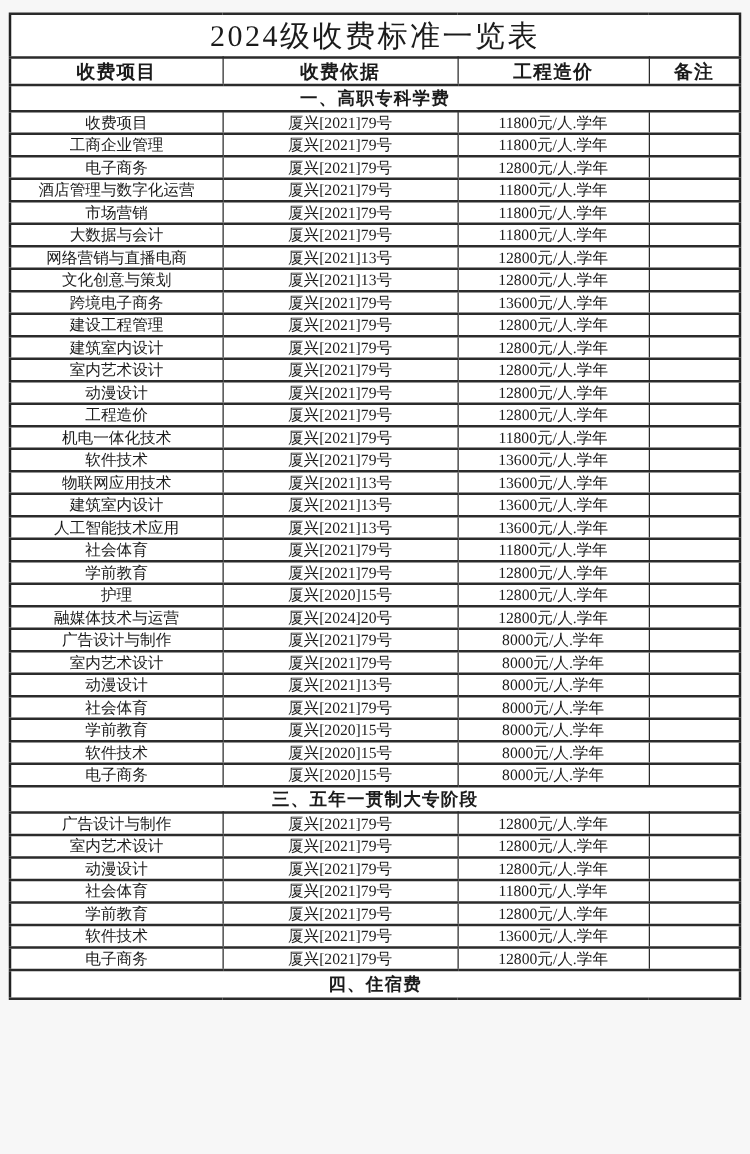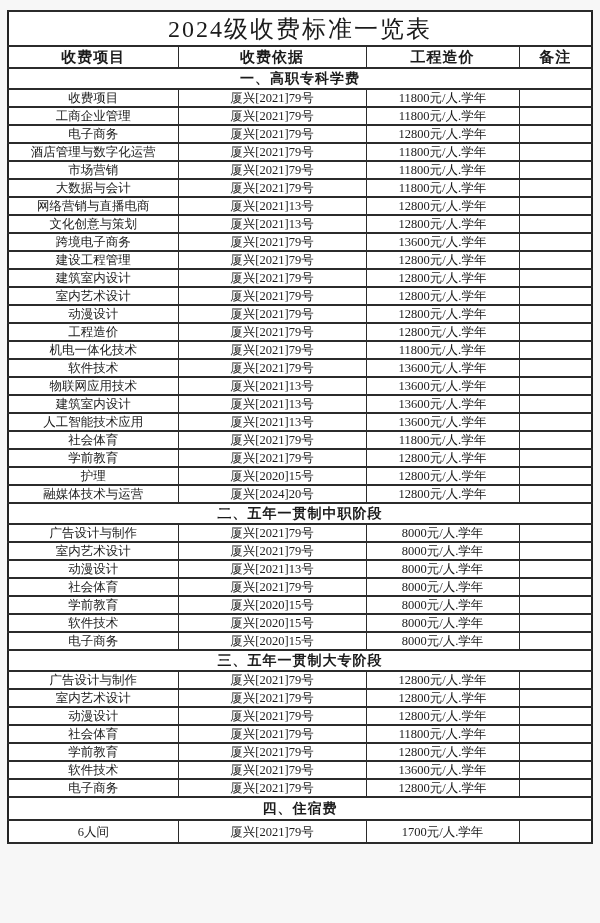--- a/index.html
+++ b/index.html
@@ -220,23 +220,20 @@
           <td>厦兴[2020]15号</td>
           <td>12800元/人.学年</td>
           <td></td>
         </tr>
         <tr class="data-row">
           <td>融媒体技术与运营</td>
           <td>厦兴[2024]20号</td>
           <td>12800元/人.学年</td>
           <td></td>
         </tr>
-        <tr>
-          <td colspan="4" class="section-header">二、五年一贯制中职阶段</td>
-        </tr>
         <tr class="data-row">
           <td>广告设计与制作</td>
           <td>厦兴[2021]79号</td>
           <td>8000元/人.学年</td>
           <td></td>
         </tr>
         <tr class="data-row">
           <td>室内艺术设计</td>
           <td>厦兴[2021]79号</td>
           <td>8000元/人.学年</td>
@@ -312,22 +309,16 @@
           <td></td>
         </tr>
         <tr class="data-row">
           <td>电子商务</td>
           <td>厦兴[2021]79号</td>
           <td>12800元/人.学年</td>
           <td></td>
         </tr>
         <tr>
           <td colspan="4" class="section-header tall">四、住宿费</td>
-        </tr>
-        <tr class="data-row tall">
-          <td>6人间</td>
-          <td>厦兴[2021]79号</td>
-          <td>1700元/人.学年</td>
-          <td></td>
         </tr>
       </tbody>
   </table>
 </div>
 
 </body></html>

